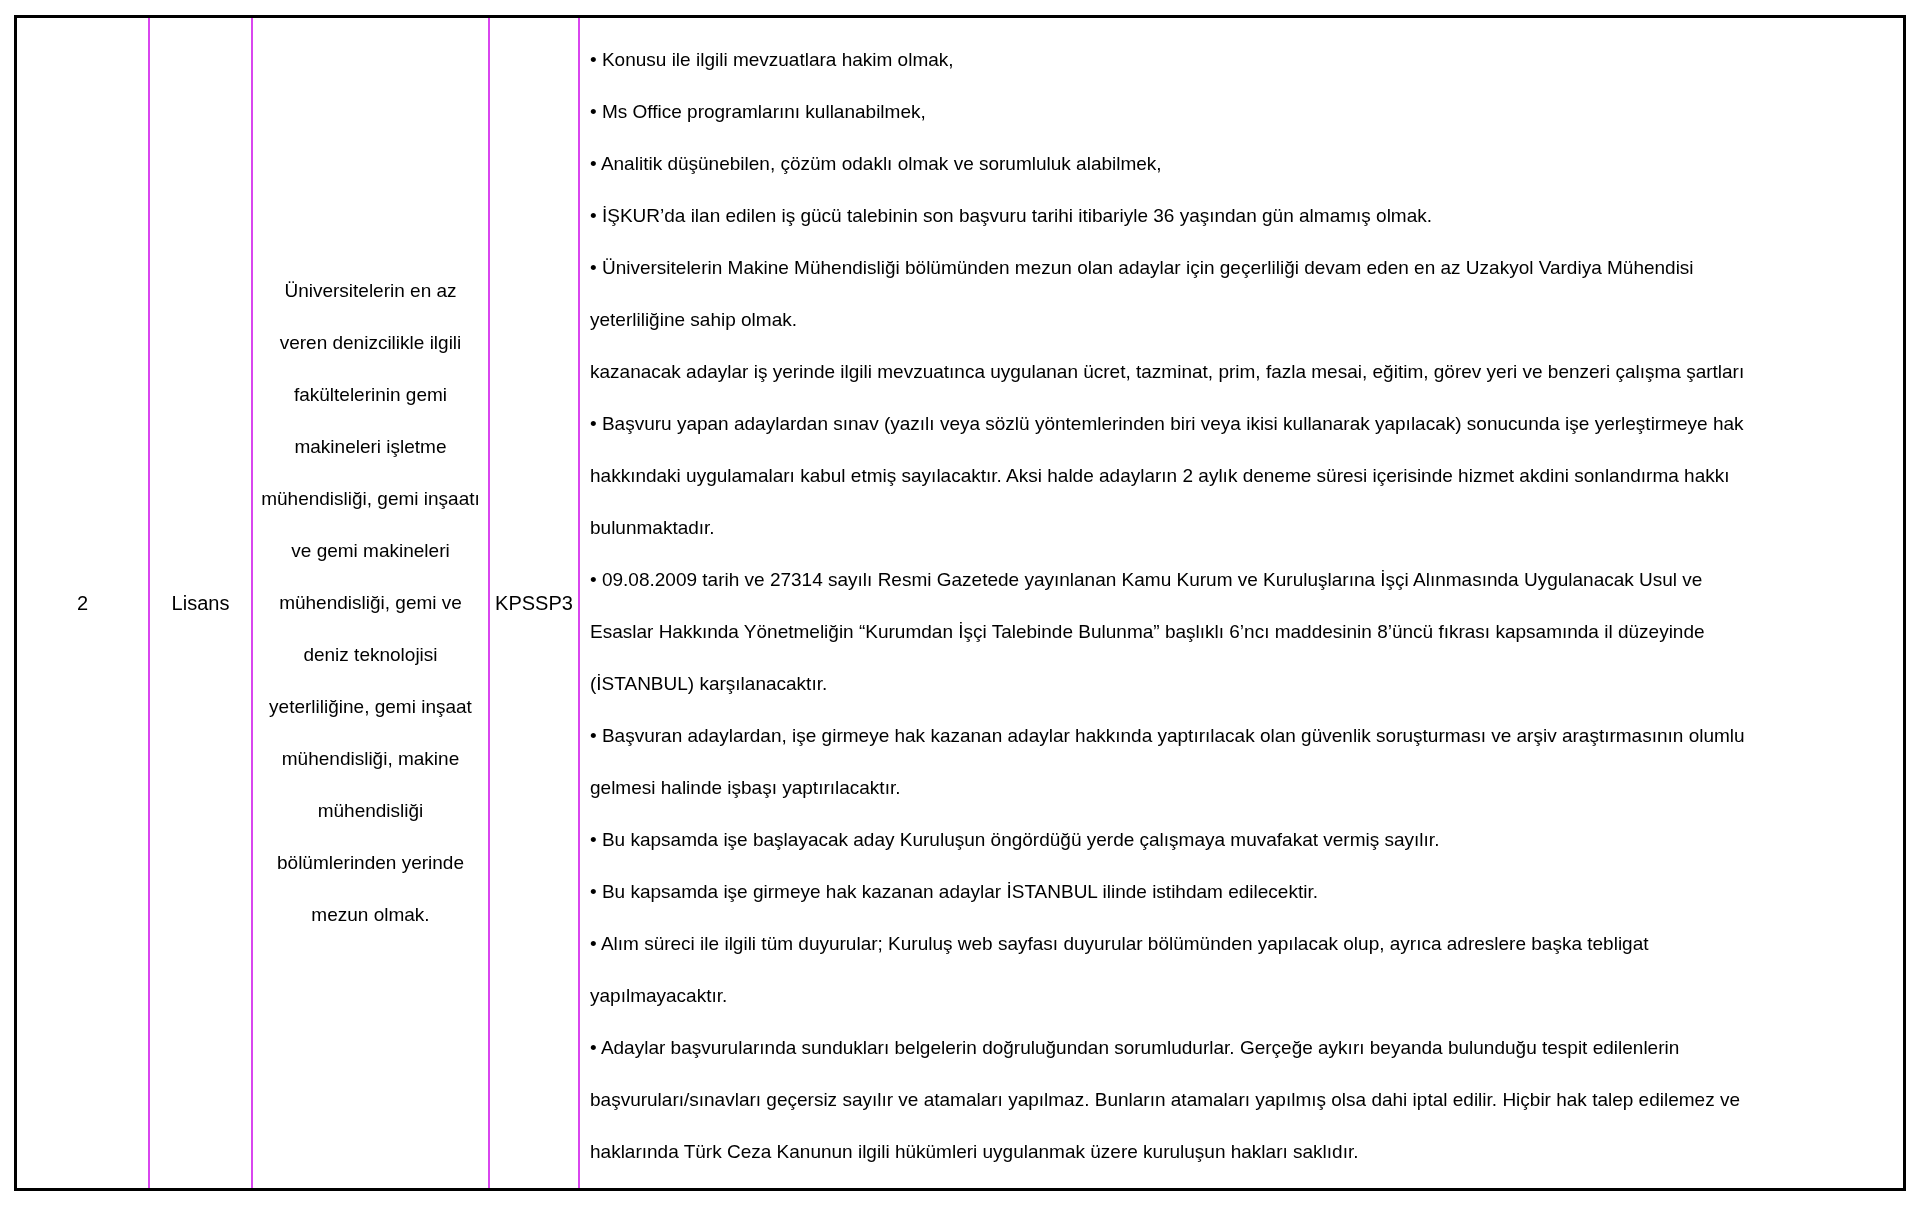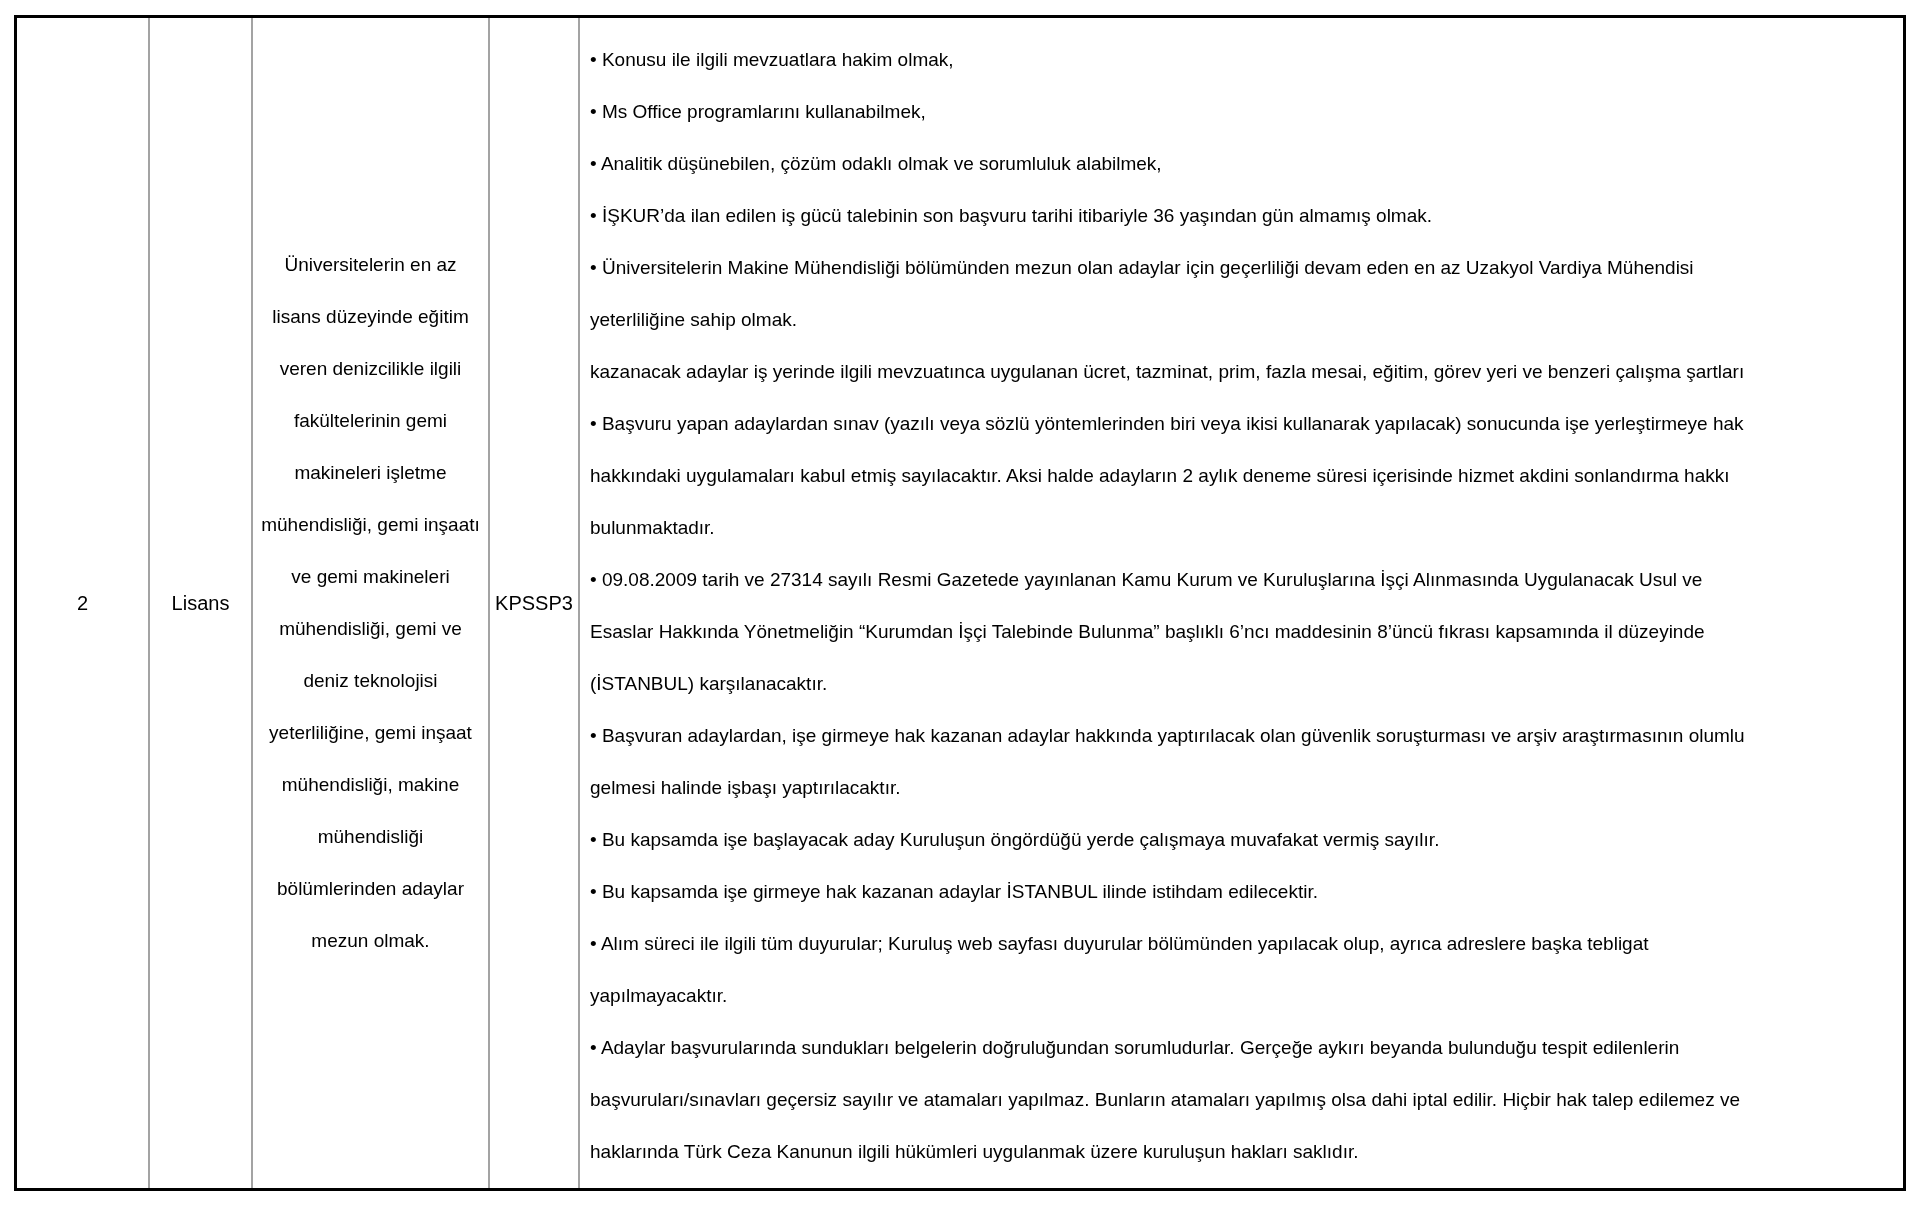--- a/index.html
+++ b/index.html
@@ -14,21 +14,21 @@
   .jobtable {
     position: absolute;
     left: 14px; top: 15px;
     width: 1892px; height: 1176px;
     border: 3px solid #000000;
     display: flex;
     flex-direction: row;
     background: #ffffff;
   }
   .cell {
-    border-right: 2px solid #a3a3a3;
+    border-right: 2px solid #d946ef;
     overflow: hidden;
     display: flex;
     flex-direction: column;
     justify-content: center;
     align-items: center;
     font-size: 20px;
   }
   .cell:last-child { border-right: none; }
 
   .col-position      { width: 152px; }
@@ -70,32 +70,31 @@
     <div class="cell col-quota">
       <span class="single-value">2</span>
     </div>
 
     <div class="cell col-education">
       <span class="single-value">Lisans</span>
     </div>
 
     <div class="cell col-qualification">
         <div class="tline">Üniversitelerin en az</div>
-        <div class="tline">lisans düzeyinde eğitim</div>
         <div class="tline">veren denizcilikle ilgili</div>
         <div class="tline">fakültelerinin gemi</div>
         <div class="tline">makineleri işletme</div>
         <div class="tline">mühendisliği, gemi inşaatı</div>
         <div class="tline">ve gemi makineleri</div>
         <div class="tline">mühendisliği, gemi ve</div>
         <div class="tline">deniz teknolojisi</div>
         <div class="tline">yeterliliğine, gemi inşaat</div>
         <div class="tline">mühendisliği, makine</div>
         <div class="tline">mühendisliği</div>
-        <div class="tline">bölümlerinden adaylar</div>
+        <div class="tline">bölümlerinden yerinde</div>
         <div class="tline">mezun olmak.</div>
       </div>
 
     <div class="cell col-exam">
       <span class="single-value">KPSSP3</span>
     </div>
 
     <div class="cell col-requirements">
         <div class="tline">• Konusu ile ilgili mevzuatlara hakim olmak,</div>
         <div class="tline">• Ms Office programlarını kullanabilmek,</div>

